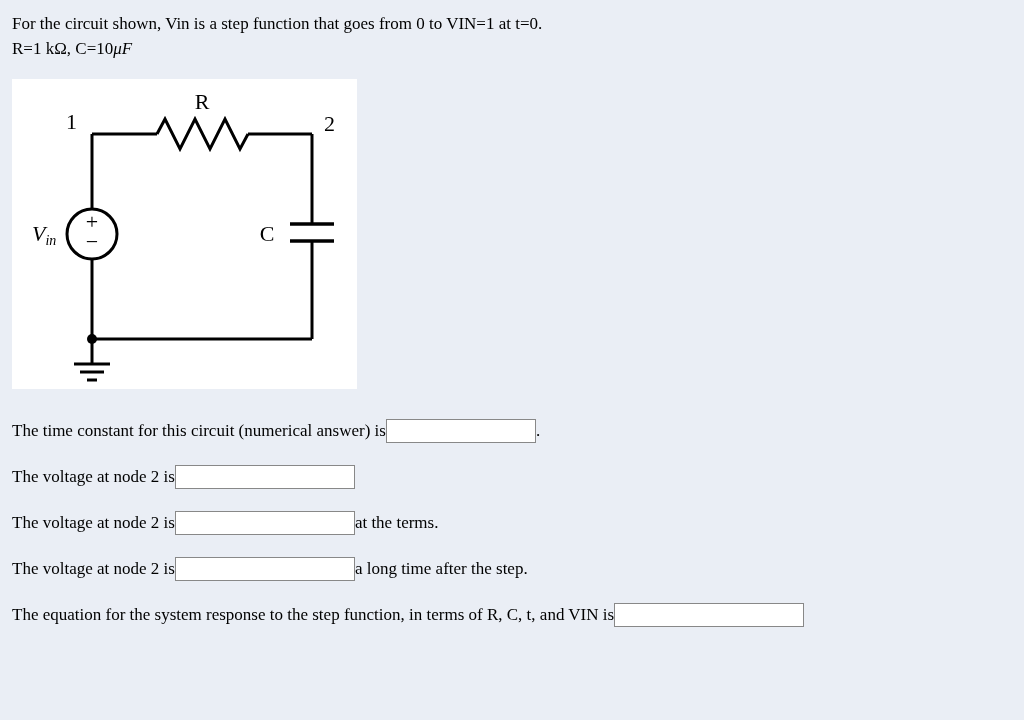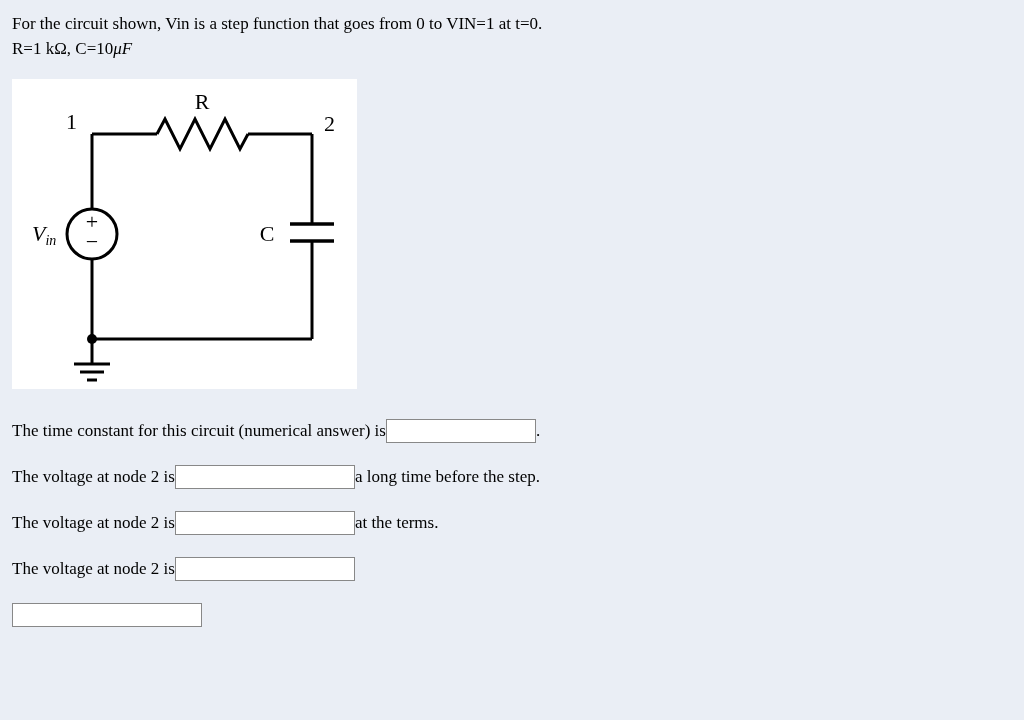--- a/index.html
+++ b/index.html
@@ -112,29 +112,30 @@
 
 <div class="question-line">
   <span>The time constant for this circuit (numerical answer) is</span>
   <input type="text" class="answer-input narrow" style="">
   <span>.</span>
 </div>
 
 <div class="question-line">
   <span>The voltage at node 2 is</span>
   <input type="text" class="answer-input" style="">
-  <span>a long time before the step.</span>
 </div>
 
 <div class="question-line">
   <span>The voltage at node 2 is</span>
   <input type="text" class="answer-input" style="">
   <span>at the terms.</span>
 </div>
 
 <div class="question-line">
   <span>The voltage at node 2 is</span>
   <input type="text" class="answer-input" style="">
+  <span>a long time after the step.</span>
 </div>
 
 <div class="question-line">
+  <span>The equation for the system response to the step function, in terms of R, C, t, and VIN is</span>
   <input type="text" class="answer-input wide" style="">
 </div>
 
 </body></html>

